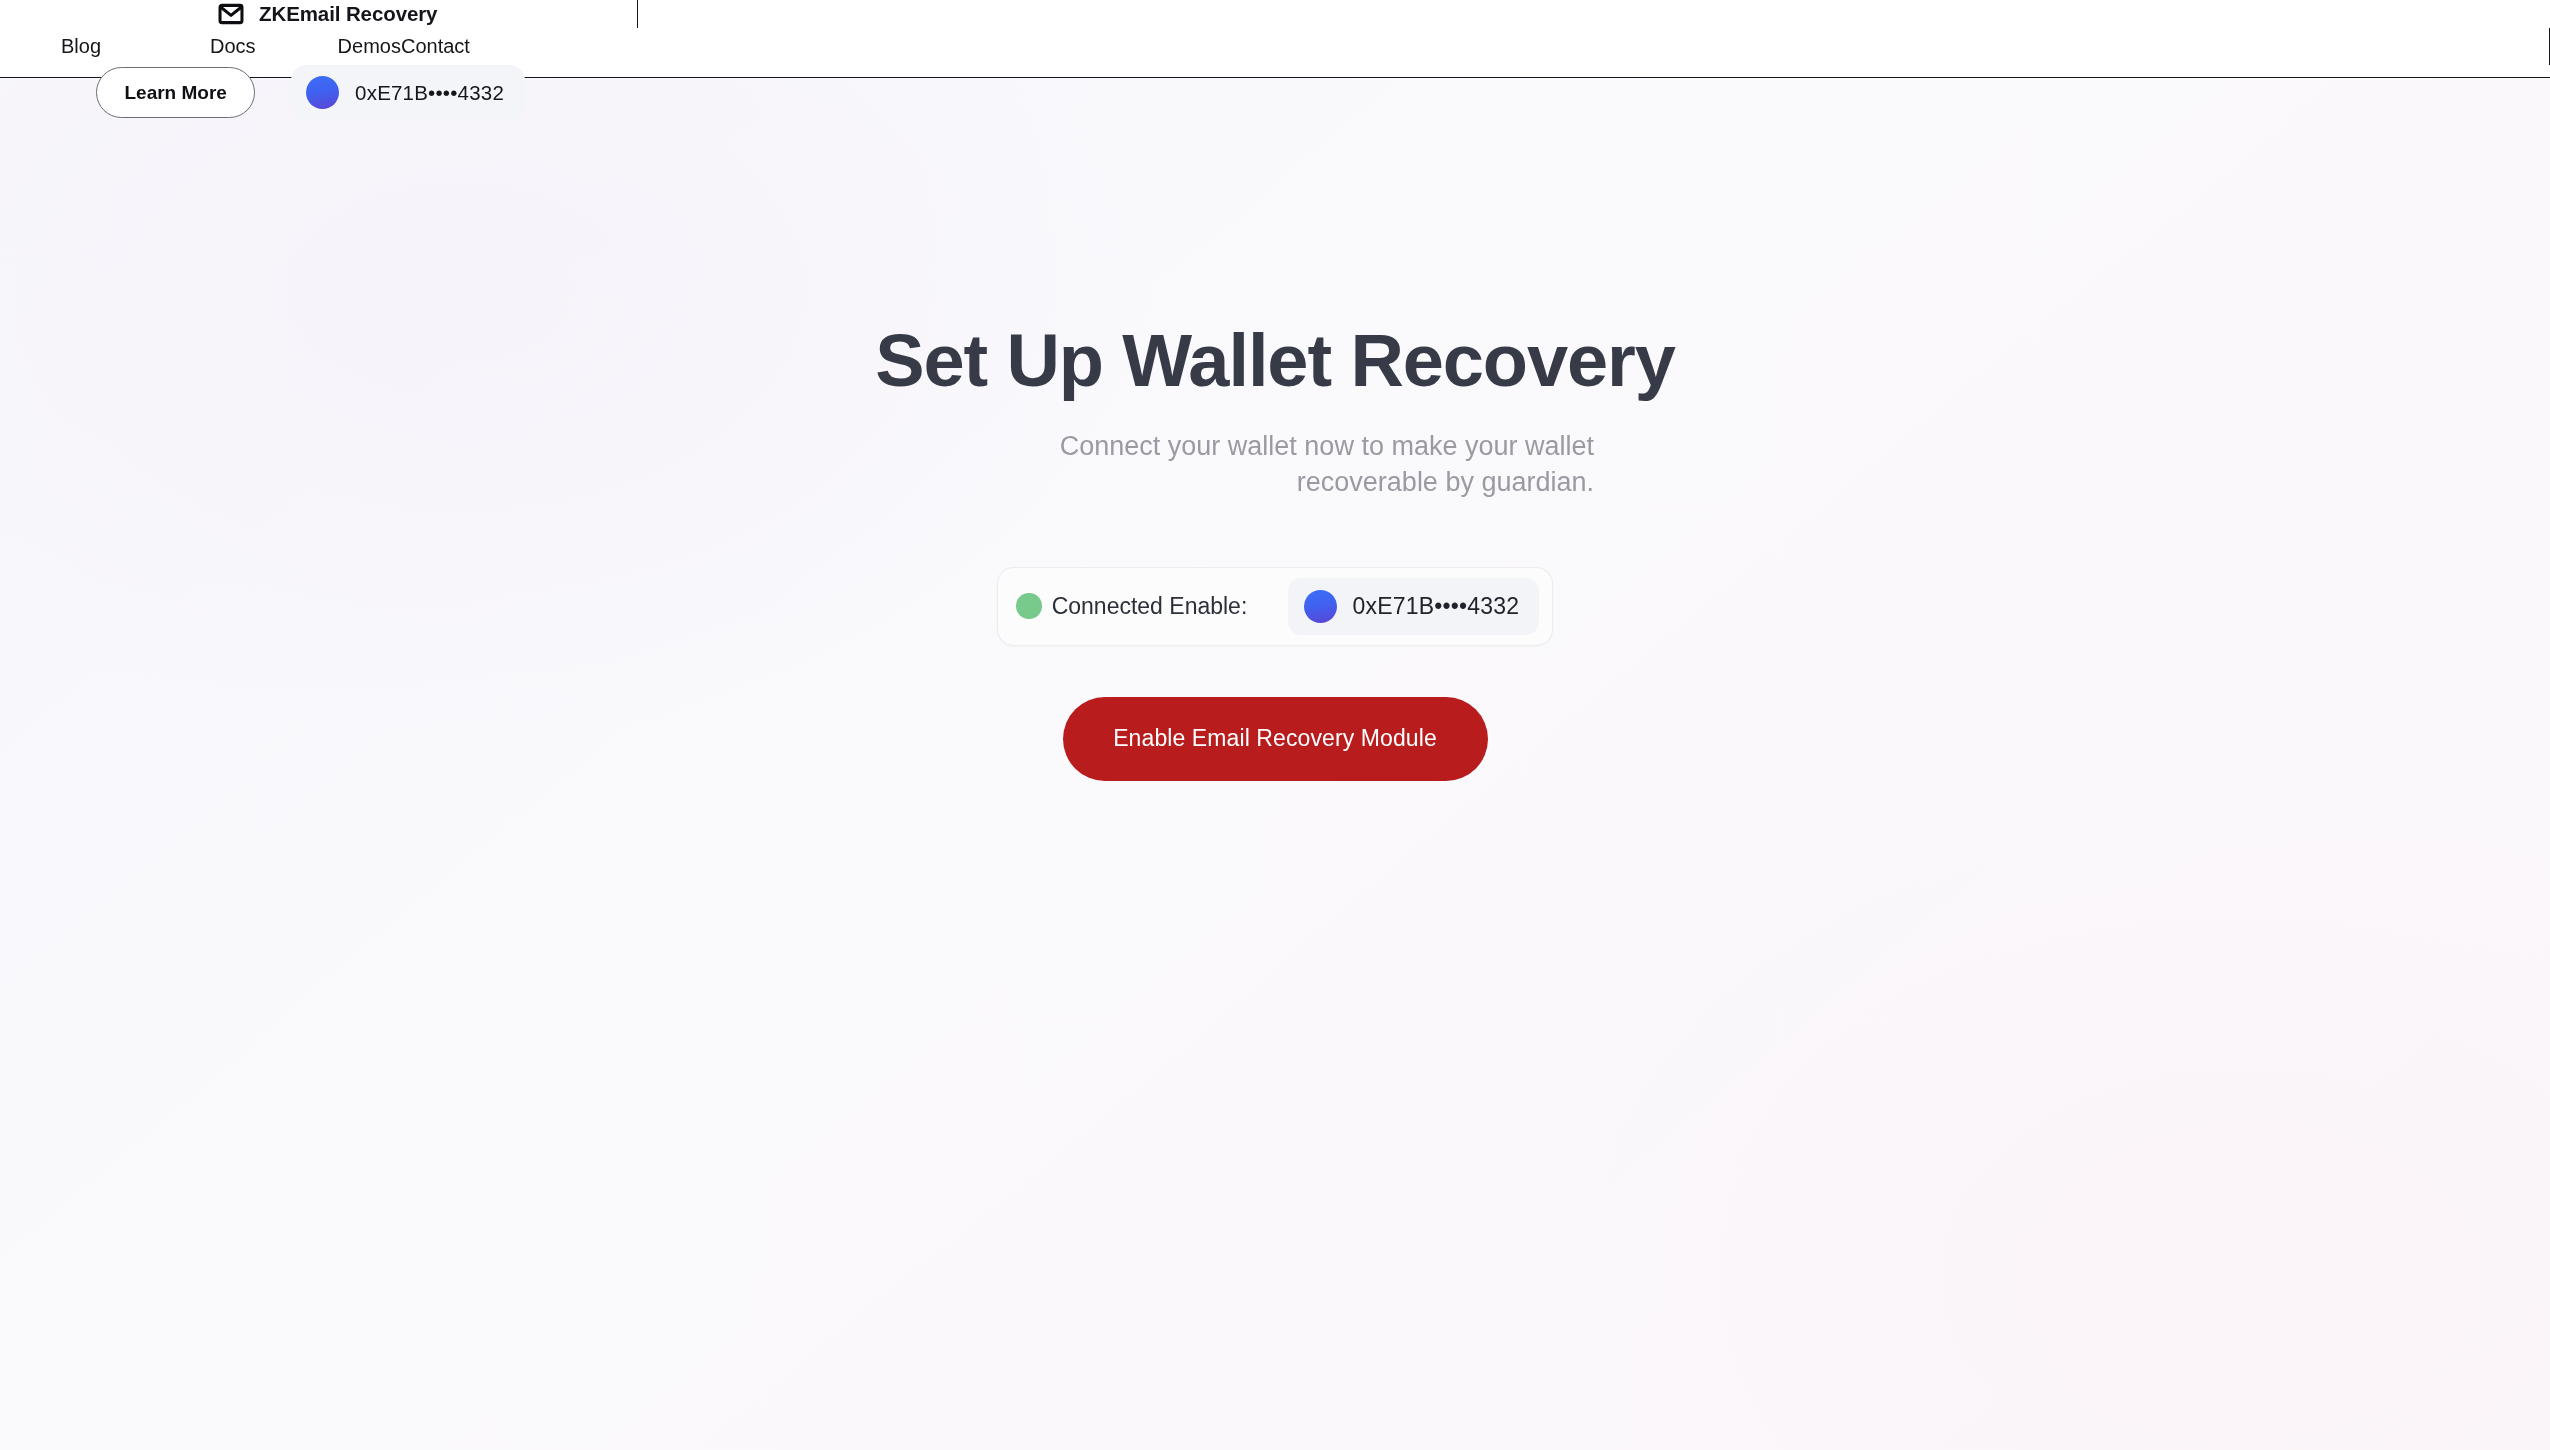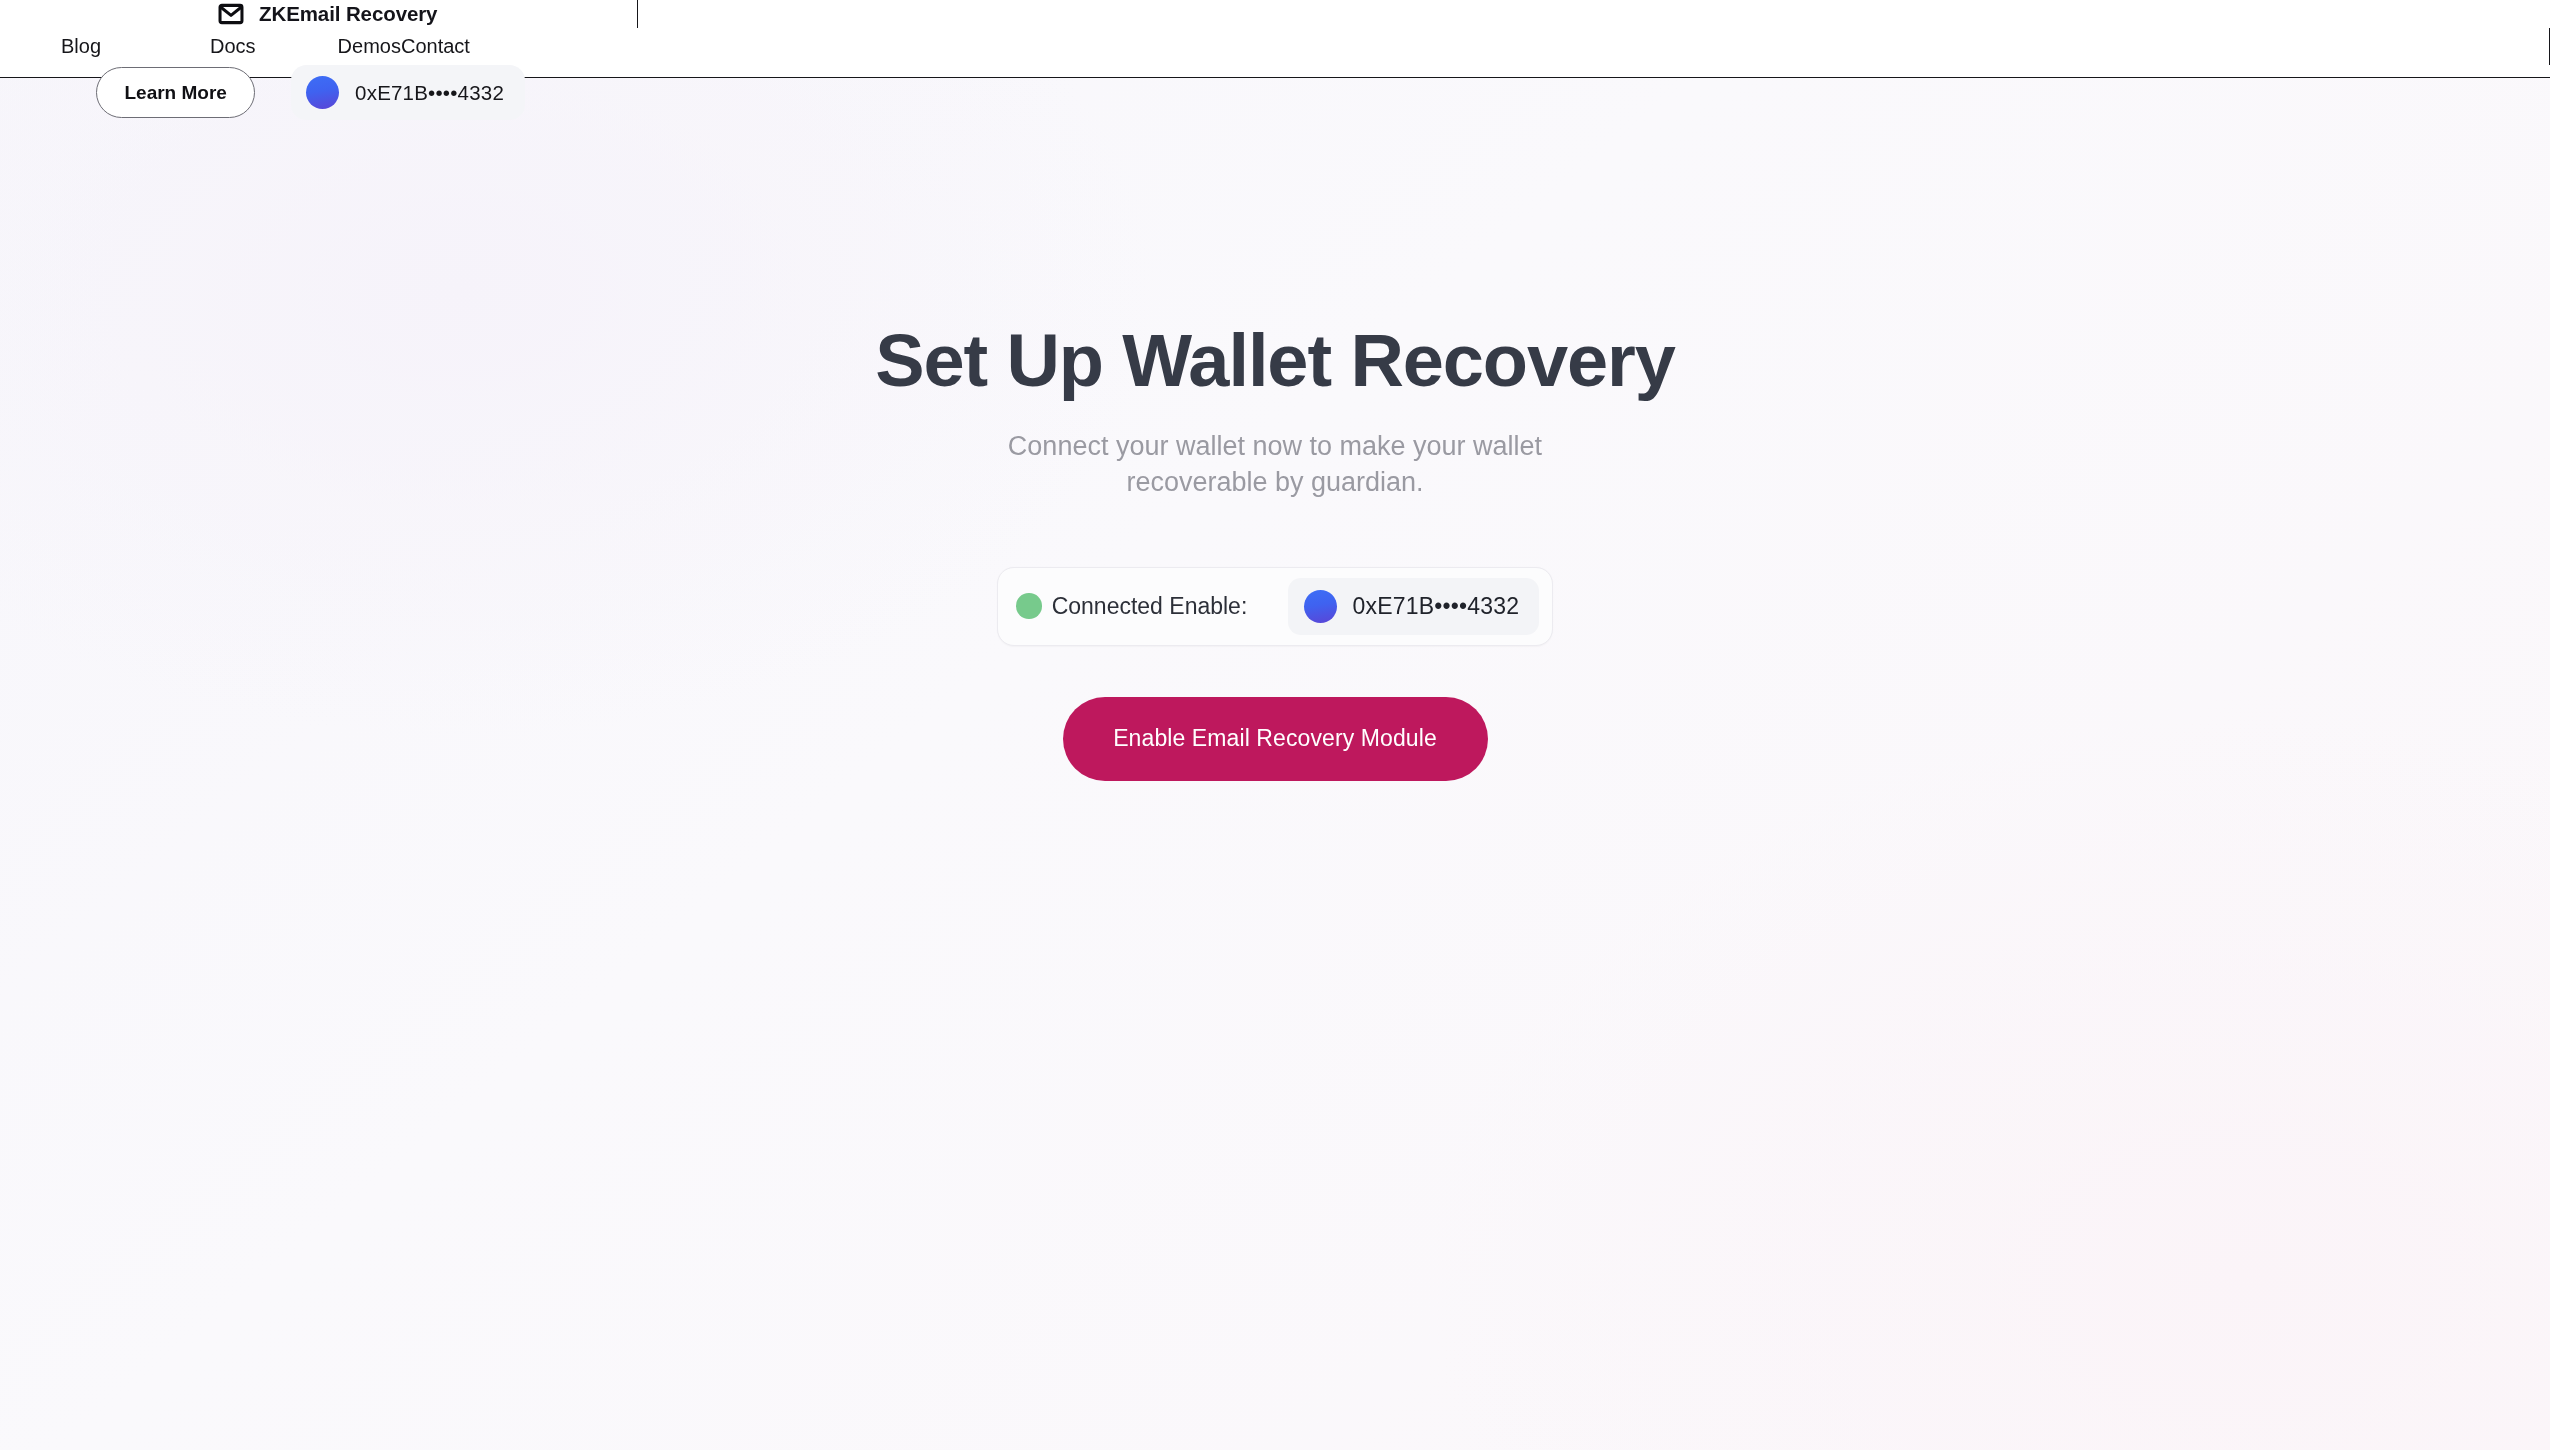--- a/index.html
+++ b/index.html
@@ -166,21 +166,21 @@
     text-align: right;
     white-space: nowrap;
   }
 
   .page-subtitle {
     margin-top: 28px;
     font-size: 27px;
     font-weight: 400;
     color: #9a9aa2;
     line-height: 1.35;
-    text-align: center;
+    text-align: right;
     max-width: 638px;
   }
 
   .wallet-card {
     margin-top: 66px;
     height: 79px;
     border: 1.4px solid #ecebf0;
     border-radius: 17px;
     background: #fcfcfd;
     display: flex;
@@ -225,21 +225,21 @@
     letter-spacing: 0.2px;
     white-space: nowrap;
   }
 
   .cta-button {
     margin-top: 51px;
     width: 425px;
     height: 84px;
     border: none;
     border-radius: 43px;
-    background: #be185d;
+    background: #b91c1c;
     color: #ffffff;
     font-family: "Liberation Sans", sans-serif;
     font-size: 23px;
     font-weight: 500;
     letter-spacing: 0.1px;
     cursor: pointer;
     display: flex;
     align-items: center;
     justify-content: center;
     white-space: nowrap;

